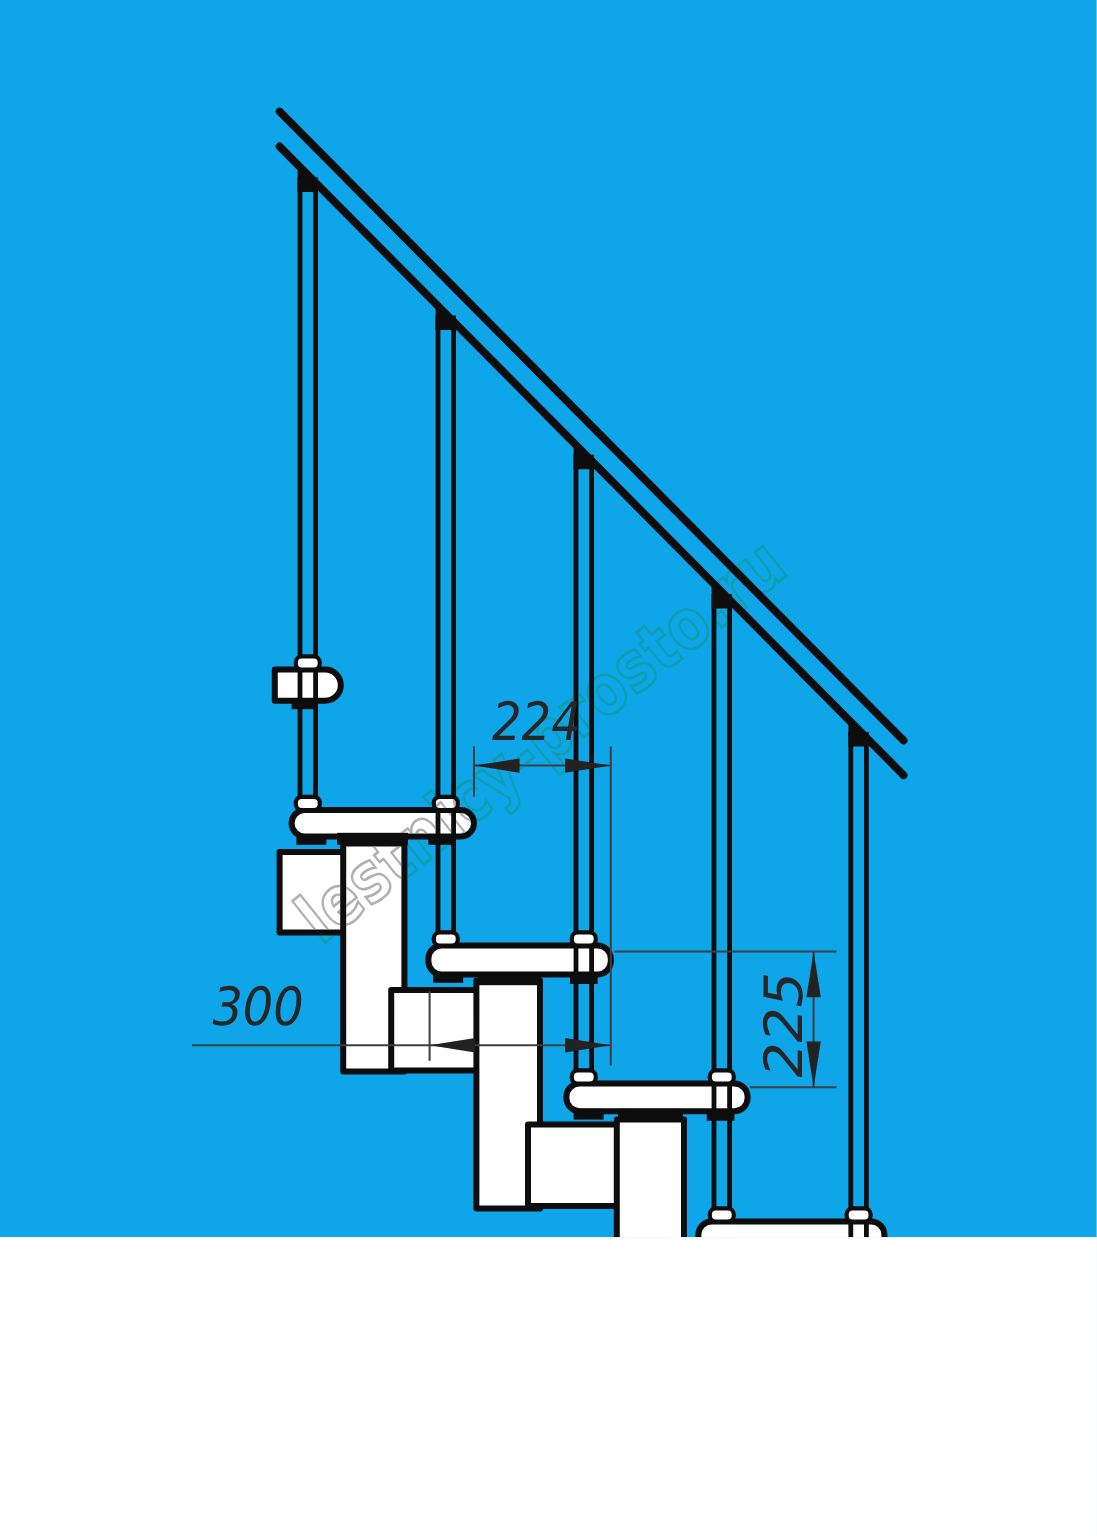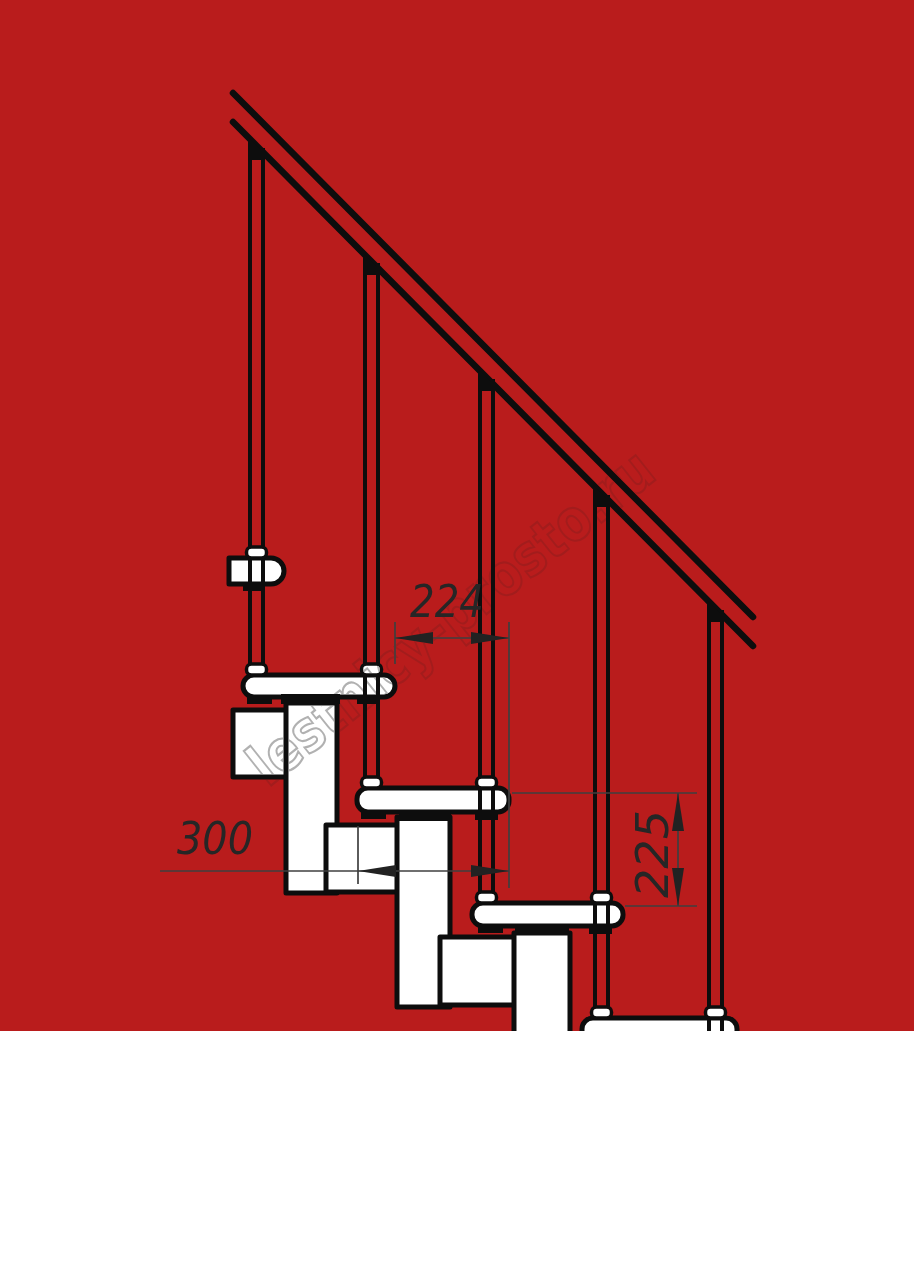--- a/index.html
+++ b/index.html
@@ -5,21 +5,21 @@
   html, body {
     margin: 0;
     padding: 0;
     background: #ffffff;
     font-family: "DejaVu Sans", "Liberation Sans", sans-serif;
   }
   .canvas {
     position: relative;
     width: 914px;
     height: 1031px;
-    background: #b91c1c;
+    background: #0ea5e9;
     overflow: hidden;
   }
   svg { display: block; }
   .outline {
     fill: #ffffff;
     stroke: #0d0d0d;
     stroke-width: 5;
     stroke-linejoin: round;
   }
   .thickline {

